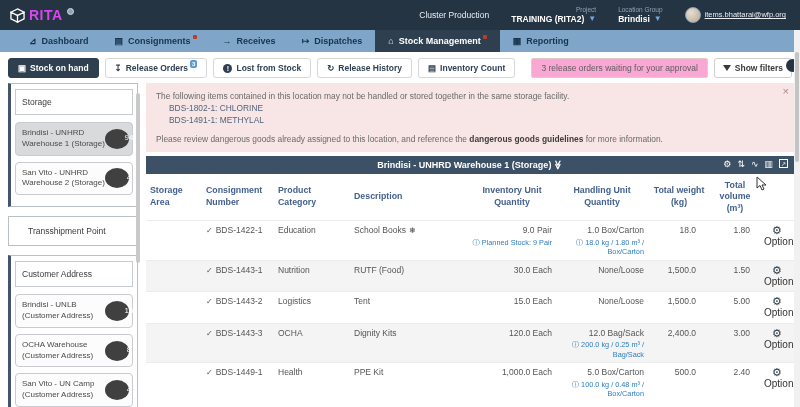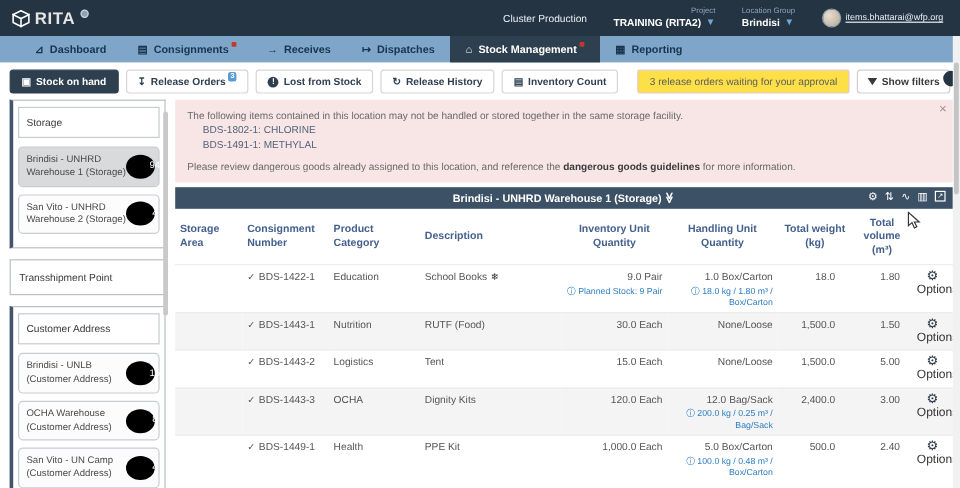--- a/index.html
+++ b/index.html
@@ -1,21 +1,21 @@
 <!DOCTYPE html>
 <html><head>
 <meta charset="utf-8">
 <style>
   * { box-sizing: border-box; margin: 0; padding: 0; }
   html,body { width: 800px; height: 407px; overflow: hidden; }
   body { font-family: "Liberation Sans", sans-serif; background: #fff; position: relative; }
 
   
   .topbar { height: 30px; background: #253443; display: flex; align-items: center; padding: 0 14px 0 10px; gap: 10px; }
-  .logo { display: flex; align-items: center; gap: 4px; color: #e5e5e5; }
+  .logo { display: flex; align-items: center; gap: 4px; color: #d946ef; }
   .logo-text { font-size: 14px; font-weight: bold; letter-spacing: .5px; }
   .logo-badge { width: 7px; height: 7px; border: 1px solid #cfd8e0; border-radius: 50%; margin-top: -7px; background:#8fa3b5; }
   .top-right { margin-left: auto; display: flex; align-items: center; gap: 22px; text-align: right; }
   .env-label { color: #e8eef4; font-size: 8.5px; }
   .drop-block { display: flex; flex-direction: column; line-height: 1.2; }
   .drop-label { color: #8fa3b5; font-size: 6.5px; }
   .drop-value { color: #fff; font-size: 8.5px; font-weight: bold; display: flex; align-items: center; gap: 4px; }
   .caret { color: #6fa8d8; font-size: 8px; }
   .user-chip { display: flex; align-items: center; gap: 4px; }
   .avatar { width: 16px; height: 16px; border-radius: 50%; background: radial-gradient(circle at 35% 35%, #e8ddcf, #b7a896); border: 1px solid #8fa3b5; }
@@ -28,37 +28,37 @@
   .nav-item.active { background: #2e3f50; color: #fff; }
   .nav-dot { width: 4px; height: 4px; background: #c0392b; border-radius: 1px; align-self: flex-start; margin: 5px 0 0 -3px; }
 
   
   .toolbar { display: flex; align-items: center; gap: 6px; padding: 6px 8px 5px 8px; }
   .tab-btn { display: flex; align-items: center; gap: 4px; font-size: 8.5px; font-weight: bold; color: #2e3f50; background: #fff; border: 1px solid #d6d6d6; border-radius: 3px; padding: 4px 9px; cursor: pointer; }
   .tab-btn.active { background: #2e3f50; border-color: #2e3f50; color: #fff; }
   .tab-badge { background: #5b9bd5; color: #fff; font-size: 6px; border-radius: 2px; padding: 0 2px; align-self: flex-start; margin: -3px 0 0 -2px; line-height: 8px; }
   .circle-ex { width: 9px; height: 9px; border-radius: 50%; background: #2e3f50; color: #fff; font-size: 7px; line-height: 9px; text-align: center; display: inline-block; }
   .toolbar-right { margin-left: auto; display: flex; align-items: center; gap: 6px; }
-  .approval-badge { background: #fde047; border: 1px solid #e7cbca; color: #5d5d5d; font-size: 8.5px; padding: 4px 9px; border-radius: 2px; }
+  .approval-badge { background: #f9a8d4; border: 1px solid #e7cbca; color: #5d5d5d; font-size: 8.5px; padding: 4px 9px; border-radius: 2px; }
   .filters-btn { background: #fff; border: 1px solid #cfcfcf; border-radius: 3px; padding: 4px 8px; font-size: 8.5px; font-weight: bold; color: #3a3a3a; display: flex; align-items: center; gap: 4px; cursor: pointer; }
   .funnel { width: 0; height: 0; border-left: 4px solid transparent; border-right: 4px solid transparent; border-top: 6px solid #3a3a3a; display: inline-block; }
   .help-bubble { position: absolute; right: 1px; top: 59px; width: 13px; height: 13px; border-radius: 50%; background: #253443; }
 
   
   .layout { display: flex; align-items: flex-start; }
   .side-col { width: 138px; flex: none; padding-left: 8px; position: relative; }
   .show-empty { font-size: 7.5px; color: #333; text-align: right; padding: 0 4px 3px 0; white-space: nowrap; }
   .half-icon { font-size: 8px; color: #222; }
 
   .group { border: 1px solid #b9bfc6; border-left: 3px solid #44546a; padding: 5px 4px; margin-bottom: 9px; background: #fff; }
   .group-title { border: 1px solid #c6cbd1; padding: 7px 6px; font-size: 8.5px; color: #3a3a3a; margin-bottom: 7px; background: #fff; }
-  .single-box { border: 1px solid #b9bfc6; padding: 9px 7px; font-size: 8.5px; color: #3a3a3a; margin-bottom: 9px; background: #fff; }
+  .single-box { border: 1px solid #b9bfc6; padding: 9px 19px; font-size: 8.5px; color: #3a3a3a; margin-bottom: 9px; background: #fff; }
   .side-item { border: 1px solid #c8ccd1; border-radius: 4px; background: #fcfcfc; padding: 5px 26px 5px 6px; font-size: 8px; color: #4a4a4a; line-height: 1.35; position: relative; margin-bottom: 6px; min-height: 30px; display: flex; align-items: center; cursor: pointer; }
   .side-item.selected { background: #d8dadb; }
-  .side-count { position: absolute; right: 3px; top: 50%; transform: translateY(-50%); width: 20px; height: 20px; border-radius: 50%; background: #000000; color: #fff; font-size: 8px; display: flex; align-items: center; justify-content: center; padding-left: 24px; }
+  .side-count { position: absolute; right: 3px; top: 50%; transform: translateY(-50%); width: 20px; height: 20px; border-radius: 50%; background: #404040; color: #fff; font-size: 8px; display: flex; align-items: center; justify-content: center; padding-left: 24px; }
   .side-scroll { position: absolute; right: -2px; top: 10px; width: 4px; height: 170px; background: #c9c9c9; border-radius: 2px; }
 
   .main-col { flex: 1; padding: 0 6px 0 8px; position: relative; }
 
   
   .alert { background: #f7e6e5; padding: 7px 16px 7px 10px; font-size: 8.4px; color: #6a6a6a; line-height: 1.45; position: relative; margin-bottom: 4px; }
   .alert-ids div { margin-left: 13px; color: #53637a; }
   .alert-foot { margin-top: 6px; }
   .alert-link { font-weight: bold; color: #3d3d3d; cursor: pointer; }
   .alert-close { position: absolute; top: 1px; right: 5px; font-size: 11px; color: #a68a8a; cursor: pointer; }

